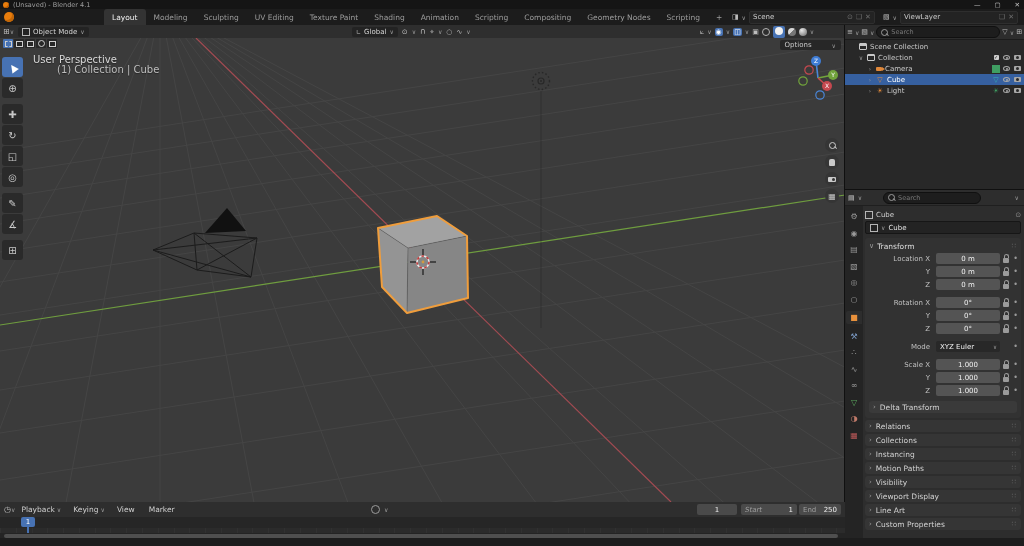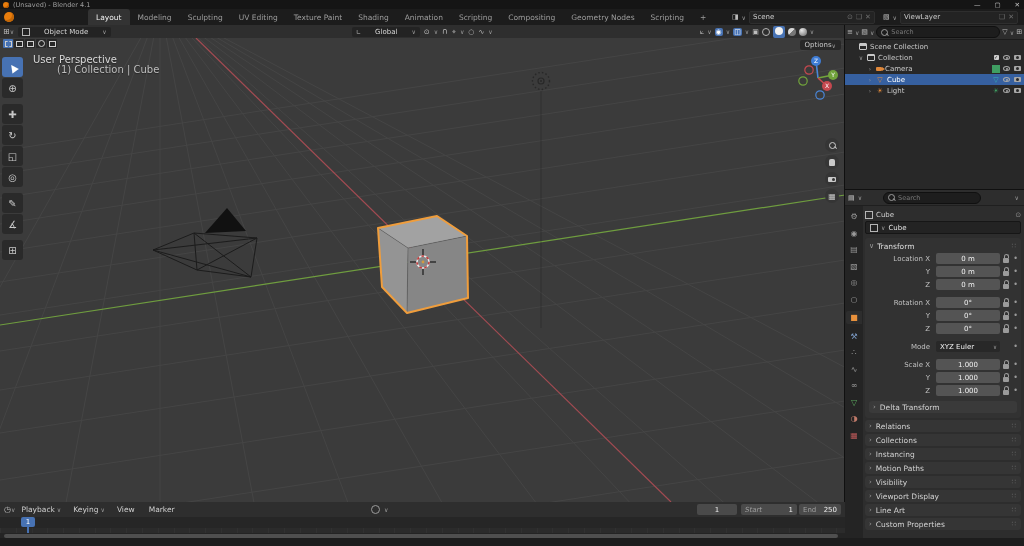--- a/index.html
+++ b/index.html
@@ -13,48 +13,48 @@
   #titlebar{left:0;top:0;width:1024px;height:9px;background:#151515;font-size:6.5px;color:#9f9f9f;}
   #titlebar .logo{width:6px;height:6px;border-radius:50%;background:#e87d0d;margin:0 4px 0 3px;box-shadow:inset -1px -1px 0 #b35700;}
   .winbtns{position:absolute;right:4px;top:0;height:9px;display:flex;gap:14px;font-size:6.5px;color:#c9c9c9;align-items:center;}
 
   
   #topbar{left:0;top:9px;width:1024px;height:16px;background:#1c1c1c;border-bottom:1px solid #141414;}
   #topbar .logo{width:10px;height:10px;border-radius:50%;background:#e87d0d;margin:0 6px 0 4px;box-shadow:inset -2px -2px 0 #c26607;}
   .menu{font-size:7.5px;color:#cfcfcf;padding:0 6px;}
   #wtabs{margin-left:8px;height:16px;}
   .wtab{font-size:7.5px;color:#9d9d9d;padding:0 8px;height:16px;display:flex;align-items:center;}
-  .wtab.on{background:#333333;color:#f0f0f0;border-radius:3px 3px 0 0;}
+  .wtab.on{background:#333333;color:#f0f0f0;border-radius:3px 3px 0 0;margin-left:16px;}
   .idfield{background:#232323;border:1px solid #2e2e2e;border-radius:2px;height:11px;font-size:7px;color:#cccccc;display:flex;align-items:center;padding:0 3px;gap:3px;}
   .dim{color:#6e6e6e;}
   .dd{font-size:6px;color:#9a9a9a;}
 
   
   #toolheader{left:0;top:25px;width:845px;height:13px;background:#2e2e2e;border-bottom:1px solid #171717;font-size:7.5px;}
-  .pill{background:#232323;border-radius:2px;height:10px;display:flex;align-items:center;padding:0 4px;gap:14px;font-size:7px;color:#d6d6d6;}
+  .pill{background:#232323;border-radius:2px;height:10px;display:flex;align-items:center;padding:0 4px;gap:3px;font-size:7px;color:#d6d6d6;}
   .hic{color:#bdbdbd;font-size:8px;}
   .hic.blue{color:#fff;background:var(--accent);border-radius:2px;padding:0 1px;}
   .sph{width:8px;height:8px;border-radius:50%;display:inline-block;}
   .sphwire{border:1px solid #b5b5b5;box-sizing:border-box;background:linear-gradient(90deg,transparent 45%,#b5b5b5 45% 55%,transparent 55%);}
   .sphsel{background:var(--accent);border-radius:2px;padding:1px 2px;}
   .sphsolid{background:#f2f2f2;}
   .sphmat{background:linear-gradient(135deg,#d8d8d8 50%,#777 50%);}
   .sphrend{background:radial-gradient(circle at 35% 30%,#e8e8e8,#666);}
 
   
   #viewport{left:0;top:38px;width:845px;height:464px;background:#3b3b3b;overflow:hidden;}
   #vpsvg{position:absolute;left:0;top:0;}
   #selmodes{left:3px;top:1px;gap:1px;}
   .smbtn{width:10px;height:9px;background:#272727;border-radius:1px;display:flex;align-items:center;justify-content:center;}
   .smbtn.on{background:var(--accent);}
   .smbtn i{display:block;width:5px;height:4px;border:1px solid #cfcfcf;}
   .smbtn.on i{border-style:dashed;}
   .smbtn.circ i{border-radius:50%;width:5px;height:5px;}
   #vptext{left:33px;top:17px;font-size:10px;color:#d8d8d8;line-height:10px;text-shadow:0 1px 1px rgba(0,0,0,.4);}
-  #optionsbtn{right:4px;top:2px;background:#272727;border-radius:2px;height:10px;padding:0 5px;font-size:7px;color:#c8c8c8;display:flex;align-items:center;gap:0;}
+  #optionsbtn{right:4px;top:2px;background:#272727;border-radius:2px;height:10px;padding:0 5px;font-size:7px;color:#c8c8c8;display:flex;align-items:center;gap:20px;}
   #toolbar{left:2px;top:19px;display:flex;flex-direction:column;gap:1px;}
   .tbtn{width:21px;height:20px;background:rgba(41,41,41,.95);border-radius:3px;display:flex;align-items:center;justify-content:center;font-size:10px;color:#c8c8c8;}
   .tbtn.on{background:var(--accent);color:#fff;}
   .tbtn.tilt span{display:inline-block;transform:rotate(-35deg);}
   .tbtn:nth-child(3),.tbtn:nth-child(7),.tbtn:nth-child(9){margin-top:5px;}
   .navbtn{width:14px;height:14px;border-radius:50%;background:#353535;color:#c9c9c9;display:flex;align-items:center;justify-content:center;font-size:8px;position:absolute;left:825px;}
   .magic{position:relative;width:9px;height:9px;}
   .magic::before{content:"";position:absolute;left:1px;top:1px;width:5px;height:5px;border:1.3px solid #c9c9c9;border-radius:50%;}
   .magic::after{content:"";position:absolute;left:6.5px;top:6.5px;width:3px;height:1.4px;background:#c9c9c9;transform:rotate(45deg);}
   .handic{width:6px;height:7px;background:#c9c9c9;border-radius:2px 2px 1px 1px;}

